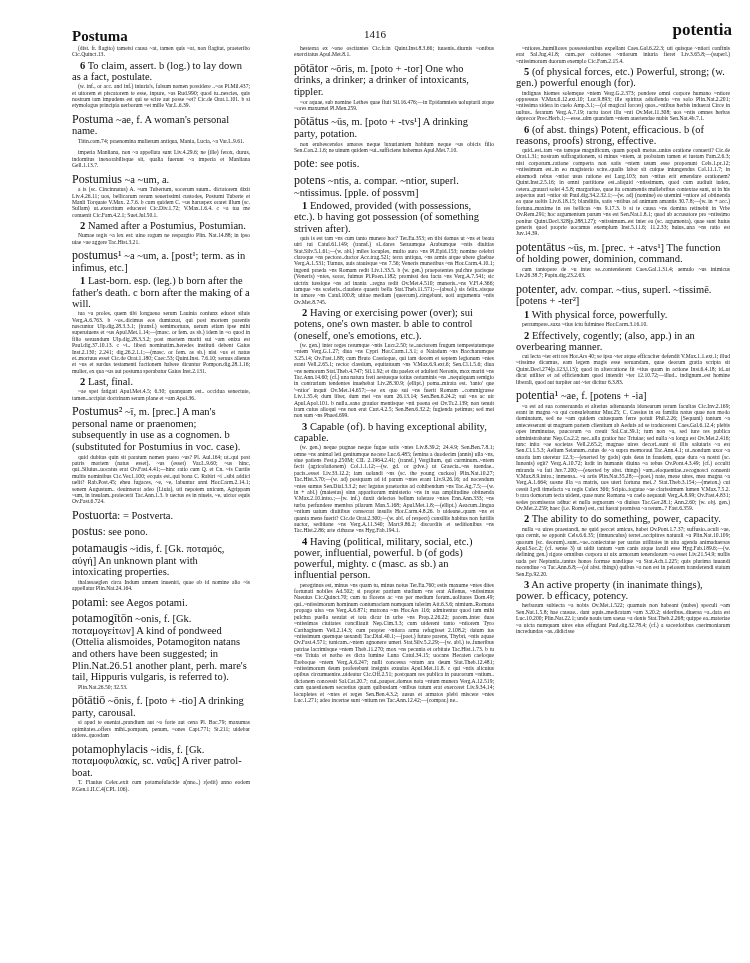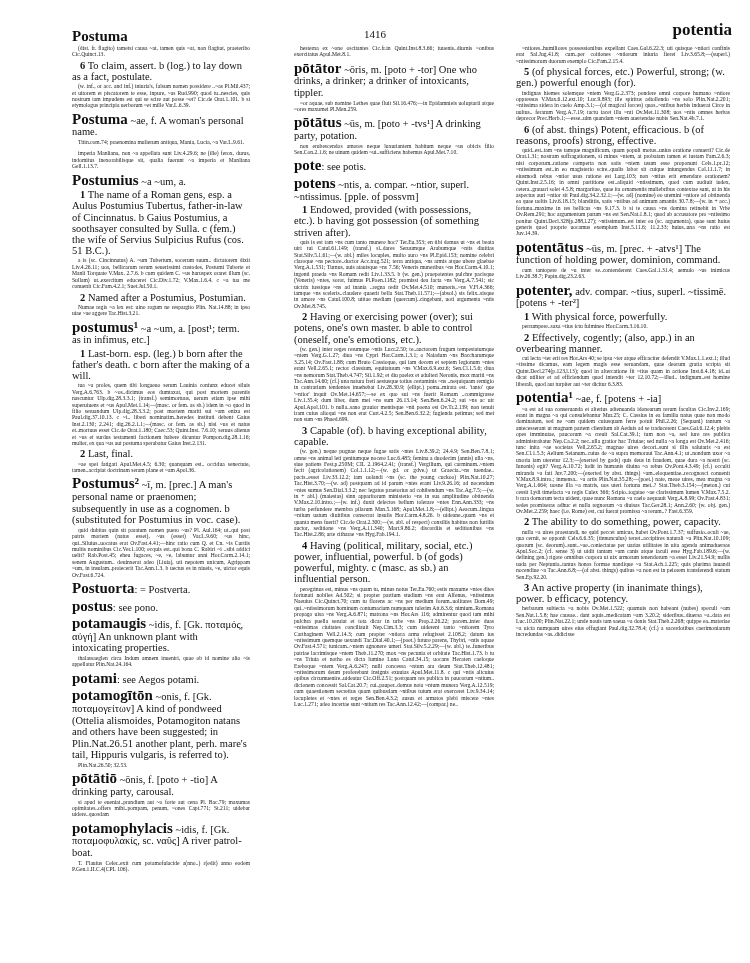--- a/index.html
+++ b/index.html
@@ -9,21 +9,21 @@
   .guide-left { position:absolute; left:72px; top:28px; font-weight:bold; font-size:15px; }
   .page-num { position:absolute; left:0; width:750px; text-align:center; top:28px; font-size:11px; }
   .guide-right { position:absolute; right:18px; top:20px; font-weight:bold; font-size:17px; }
   .col { position:absolute; top:46px; width:180px; font-size:5.6px; line-height:6.2px; text-align:justify; }
   .c1 { left:72px; width:178px; }
   .c2 { left:294px; width:200px; }
   .c3 { left:516px; width:214px; }
   .c1, .c2, .c3 { top:44px; }
   .entry { margin-bottom:5px; }
   .hw-line { font-size:10.5px; line-height:11.6px; text-align:left; }
-  .hw { font-weight:bold; font-size:15px; }
+  .hw { font-weight:normal; font-size:12px; }
   .sense { font-size:10.5px; line-height:11.2px; margin-top:2px; text-indent:8px; text-align:left; }
   .sense .num { font-weight:bold; }
   .quote { font-size:5.6px; line-height:6.4px; text-indent:6px; margin-top:1px; margin-bottom:2px; color:#1a1a1a; }
 </style>
 </head>
 <body>
 
 <div class="header">
   <div class="guide-left">Postuma</div>
   <div class="page-num">1416</div>
@@ -38,21 +38,20 @@
     </div>
     <div class="entry">
       <div class="hw-line"><span class="hw">Postuma</span><span> ~ae, f. A woman's personal name.</span></div>
       <div class="quote">Titin.com.74; praenomina mulierum antiqua, Mania, Lucia, ~a Var.L.9.61.</div>
     </div>
     <div class="entry">
       <div class="quote">imperia Manliana, non ~a appellata sunt Liv.4.29.6; ne (ille) ferox, durus, indomitus inexorabilisque sit, qualia fuerunt ~a imperia et Manliana Gell.1.13.7.</div>
     </div>
     <div class="entry">
       <div class="hw-line"><span class="hw">Postumius</span><span> ~a ~um, a.</span></div>
-      <div class="sense"><span class="num">1</span> <span>The name of a Roman gens, esp. a Aulus Postumius Tubertus, father-in-law of Cincinnatus. b Gaius Postumius, a soothsayer consulted by Sulla. c (fem.) the wife of Servius Sulpicius Rufus (cos. 51 B.C.).</span></div>
       <div class="quote">a is (sc. Cincinnatus) A. ~um Tubertum, socerum suum.. dictatorem dixit Liv.4.26.11; uos, bellicarum rerum seuerissimi custodes, Postumi Tuberte et Manli Torquate V.Max. 2.7.6. b cum quidem C. ~us haruspex oraret illum (sc. Sullam) ut..exercitum educeret Cic.Div.1.72; V.Max.1.6.4. c ~a tua me conuenit Cic.Fam.4.2.1; Suet.Jul.50.1.</div>
       <div class="sense"><span class="num">2</span> <span>Named after a Postumius, Postumian.</span></div>
       <div class="quote">Numae regis ~a lex est: uino rogum ne respargito Plin. Nat.14.88; in ipso uiae ~ae aggere Tac.Hist.3.21.</div>
     </div>
     <div class="entry">
       <div class="hw-line"><span class="hw">postumus¹</span><span> ~a ~um, a. [post¹; term. as in infimus, etc.]</span></div>
       <div class="sense"><span class="num">1</span> <span>Last-born. esp. (leg.) b born after the father's death. c born after the making of a will.</span></div>
       <div class="quote">tua ~a proles, quem tibi longaeuo serum Lauinia coniunx educet siluis Verg.A.6.763. b ~os..dicimus eos dumtaxat, qui post mortem parentis nascuntur Ulp.dig.28.3.3.1; (transf.) semimortuus, uerum etiam ipse mihi superuiuens et ~us Apul.Met.1.14;—(masc. or fem. as sb.) idem in ~o quod in filio seruandum Ulp.dig.28.3.3.2; post mortem mariti sui ~am enixa est Paul.dig.37.10.13. c ~i.. liberi nominatim..heredes instituti debent Gaius Inst.2.130; 2.241; dig.26.2.1.1;—(masc. or fem. as sb.) nisi ~us et natus et..mortuus esset Cic.de Orat.1.180; Caec.53; Quint.Inst. 7.6.10; seruus alienus et ~us et surdus testamenti factionem habere dicuntur Pompon.dig.28.1.16; mulier, ex qua ~us aut postuma sperabatur Gaius Inst.2.131.</div>
       <div class="sense"><span class="num">2</span> <span>Last, final.</span></div>
       <div class="quote">~ae spei fatigati Apul.Met.4.5; 6.30; quanquam est.. occidua senectute, tamen..accipiat doctrinam seram plane et ~am Apol.36.</div>

